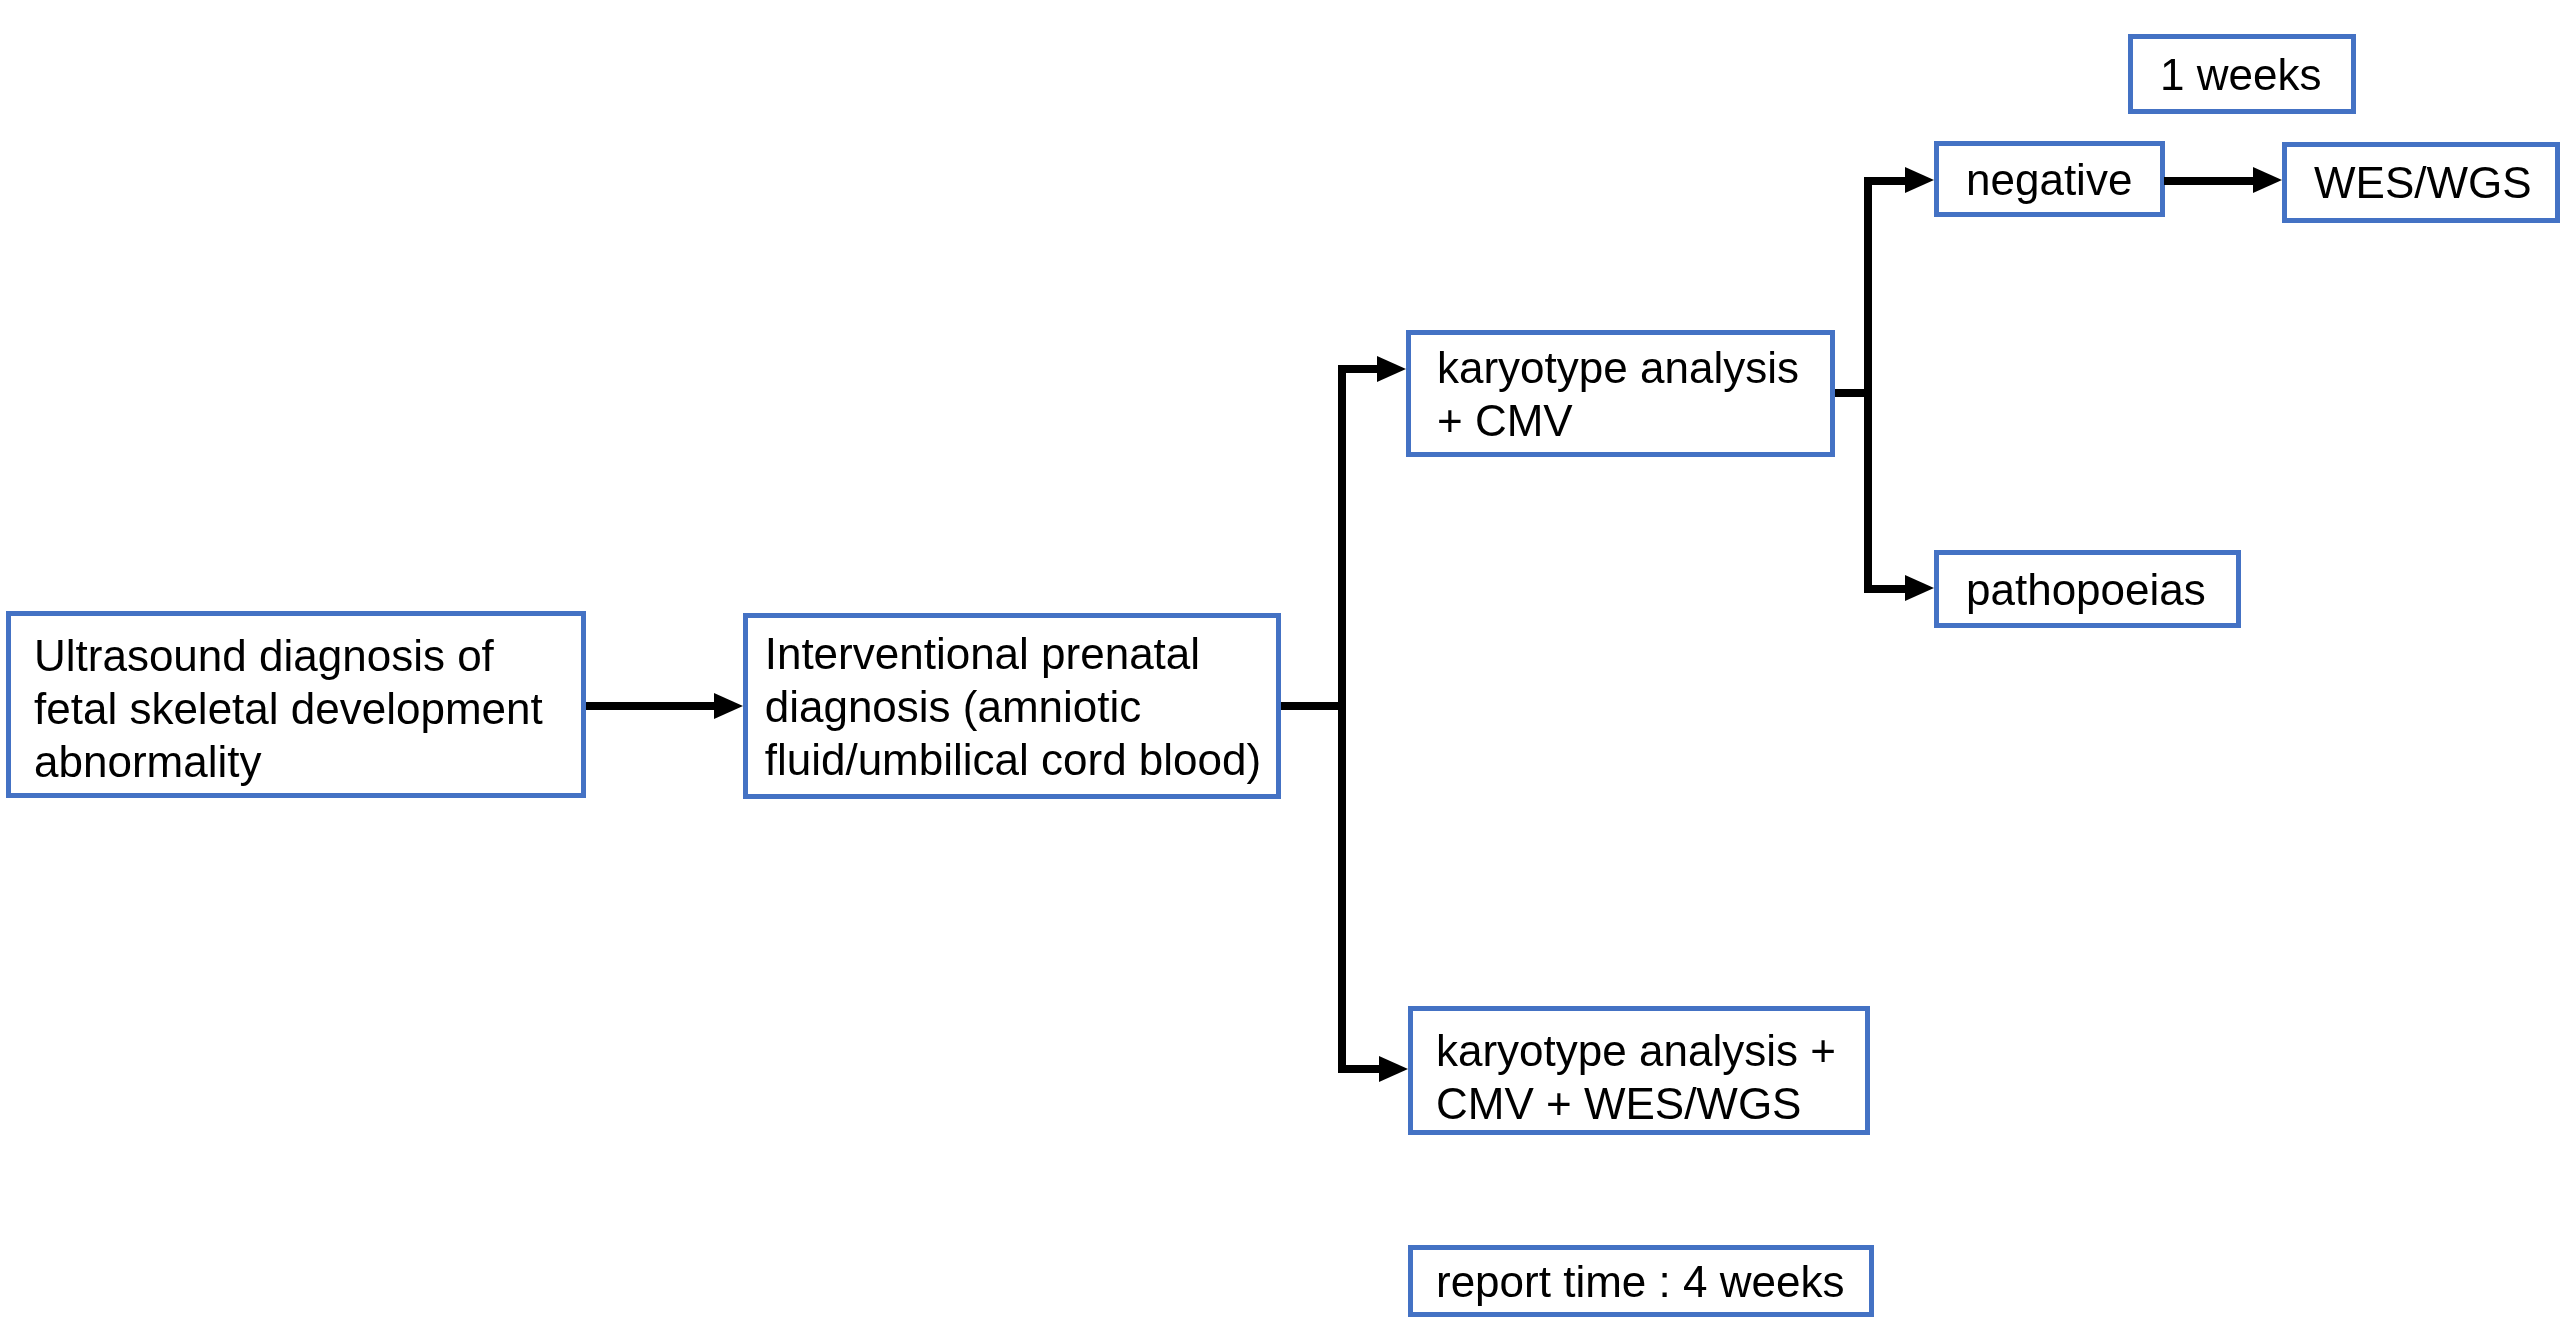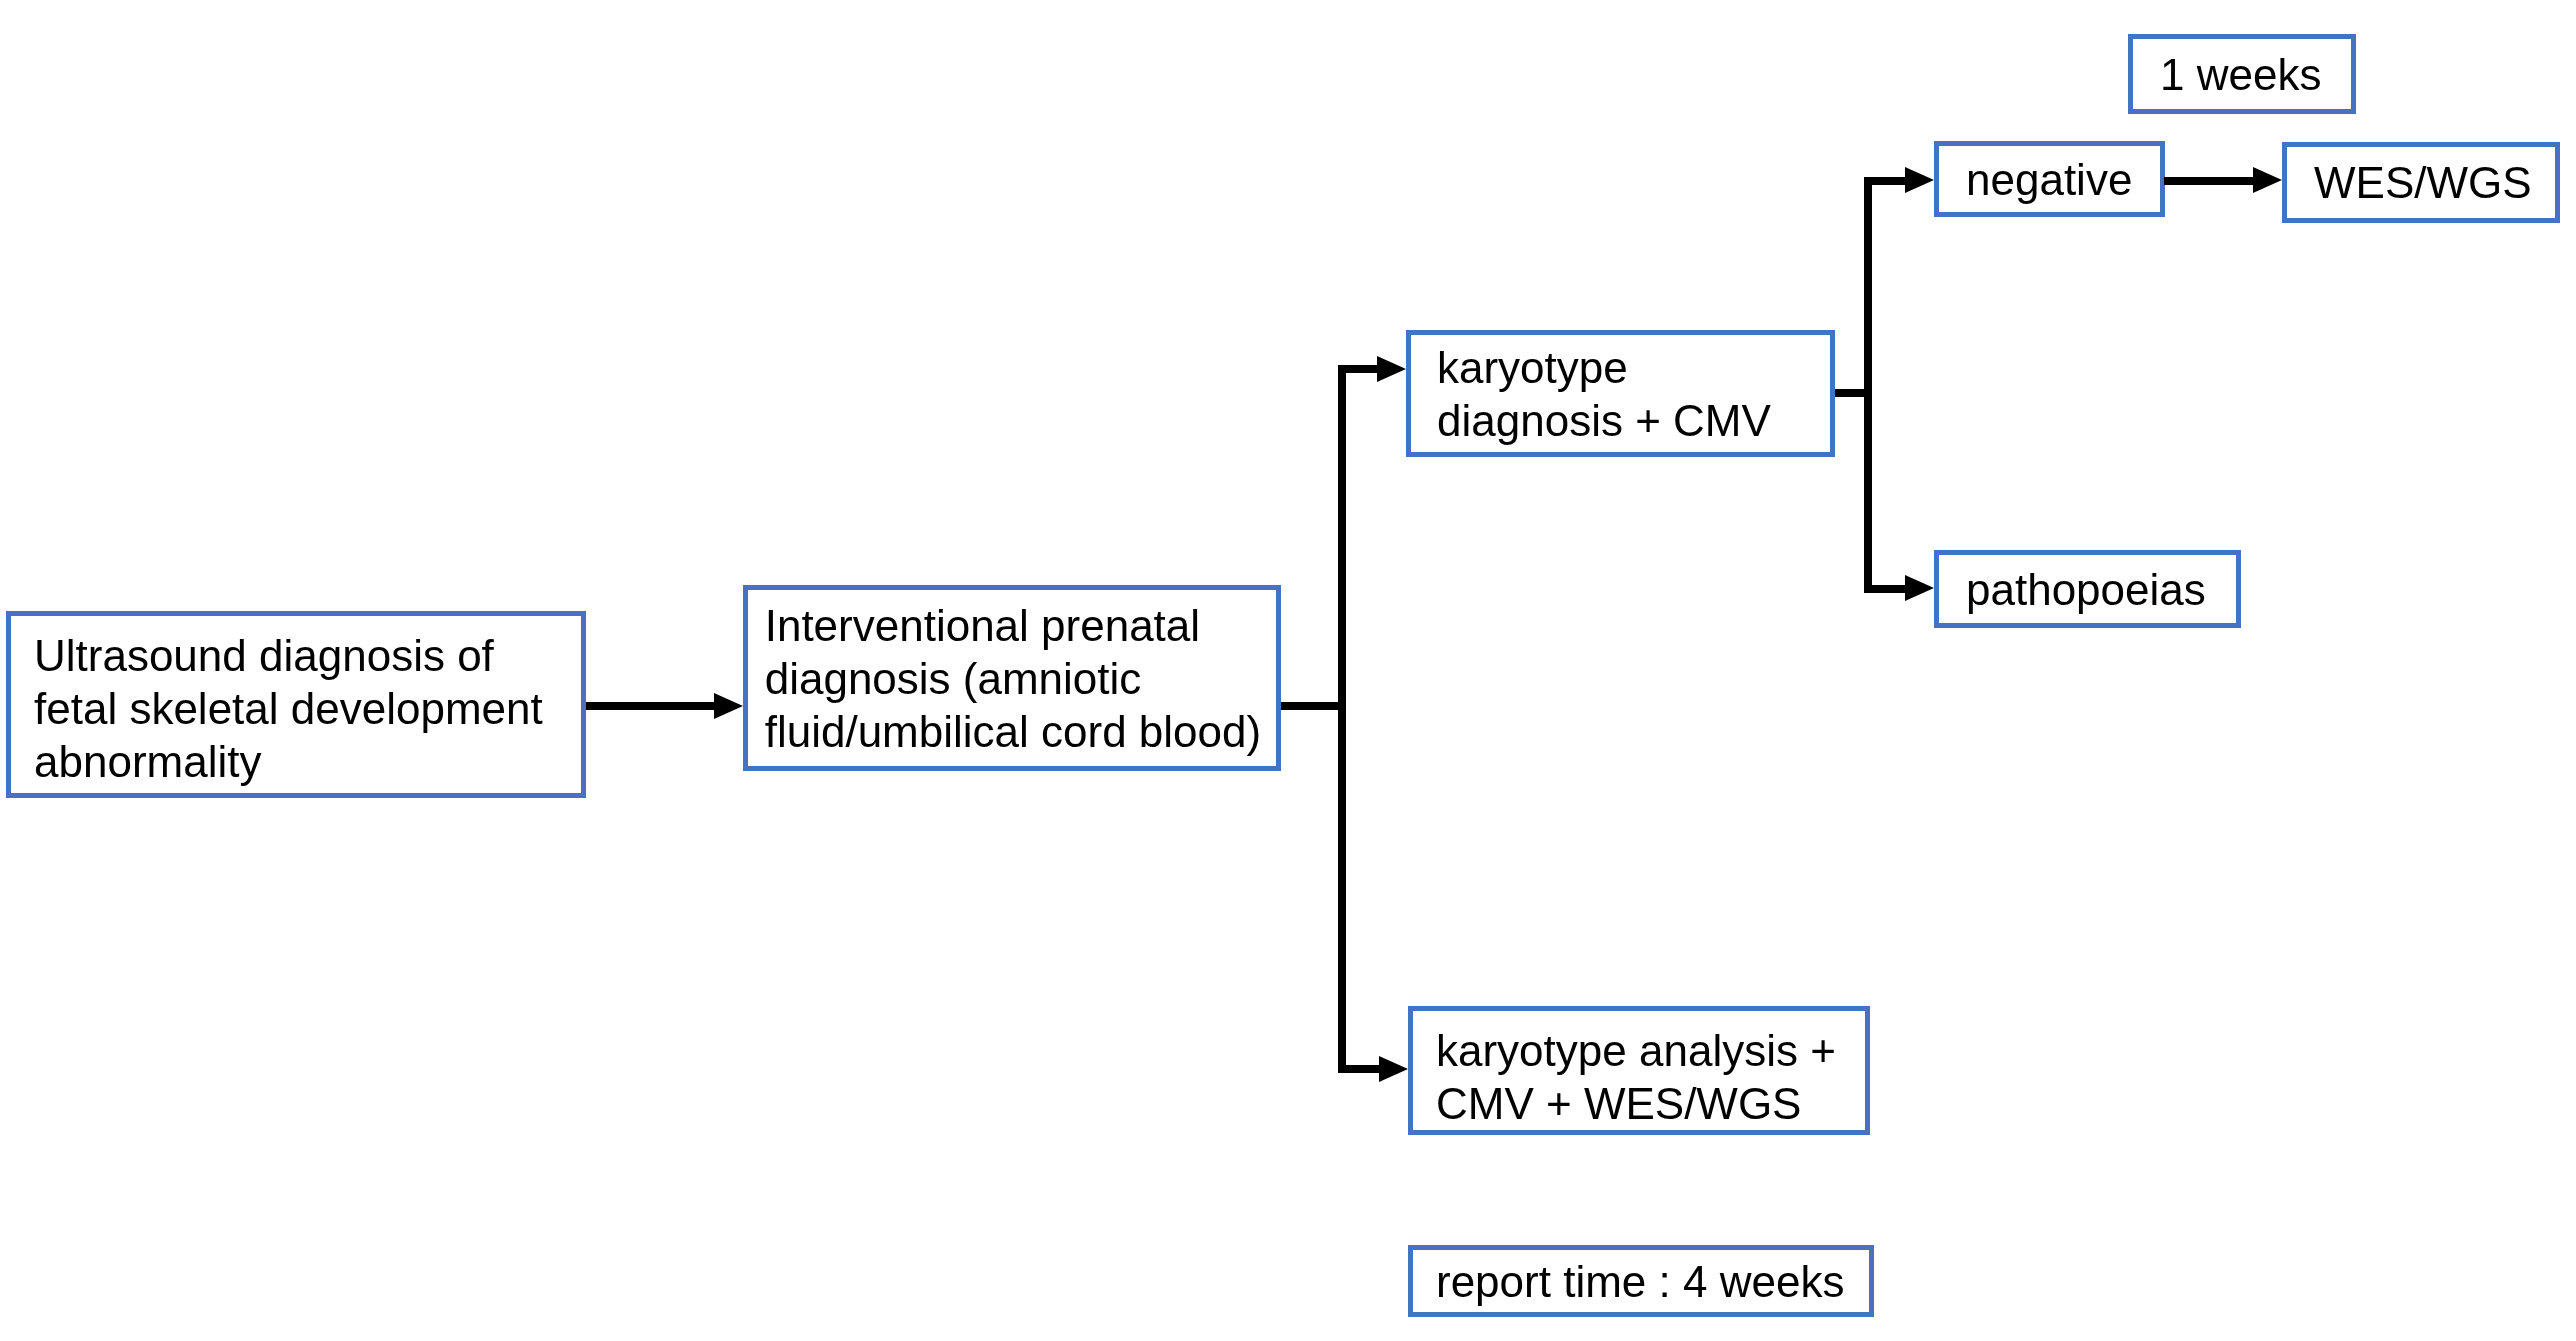--- a/index.html
+++ b/index.html
@@ -38,26 +38,26 @@
 </style>
 </head>
 <body>
 
 <div class="canvas">
 
   <div class="node" style="left:6px; top:611px; width:580px; height:187px; padding:8px 6px 0 23px;">
     <span>Ultrasound diagnosis of fetal skeletal development abnormality</span>
   </div>
 
-  <div class="node" style="left:743px; top:585px; width:538px; height:186px; padding:0 3px 0 16.7px;">
+  <div class="node" style="left:743px; top:613px; width:538px; height:186px; padding:0 3px 0 16.7px;">
     <span>Interventional prenatal diagnosis (amniotic fluid/umbilical cord blood)</span>
   </div>
 
   <div class="node" style="left:1406px; top:330px; width:429px; height:127px; padding:0 6px 0 26px;">
-    <span>karyotype diagnosis + CMV</span>
+    <span>karyotype analysis + CMV</span>
   </div>
 
   <div class="node" style="left:2128px; top:34px; width:228px; height:80px; padding:0 3px 0 27px;">
     <span>1 weeks</span>
   </div>
 
   <div class="node" style="left:1934px; top:141px; width:231px; height:76px; padding:0 3px 0 27px;">
     <span>negative</span>
   </div>
 

